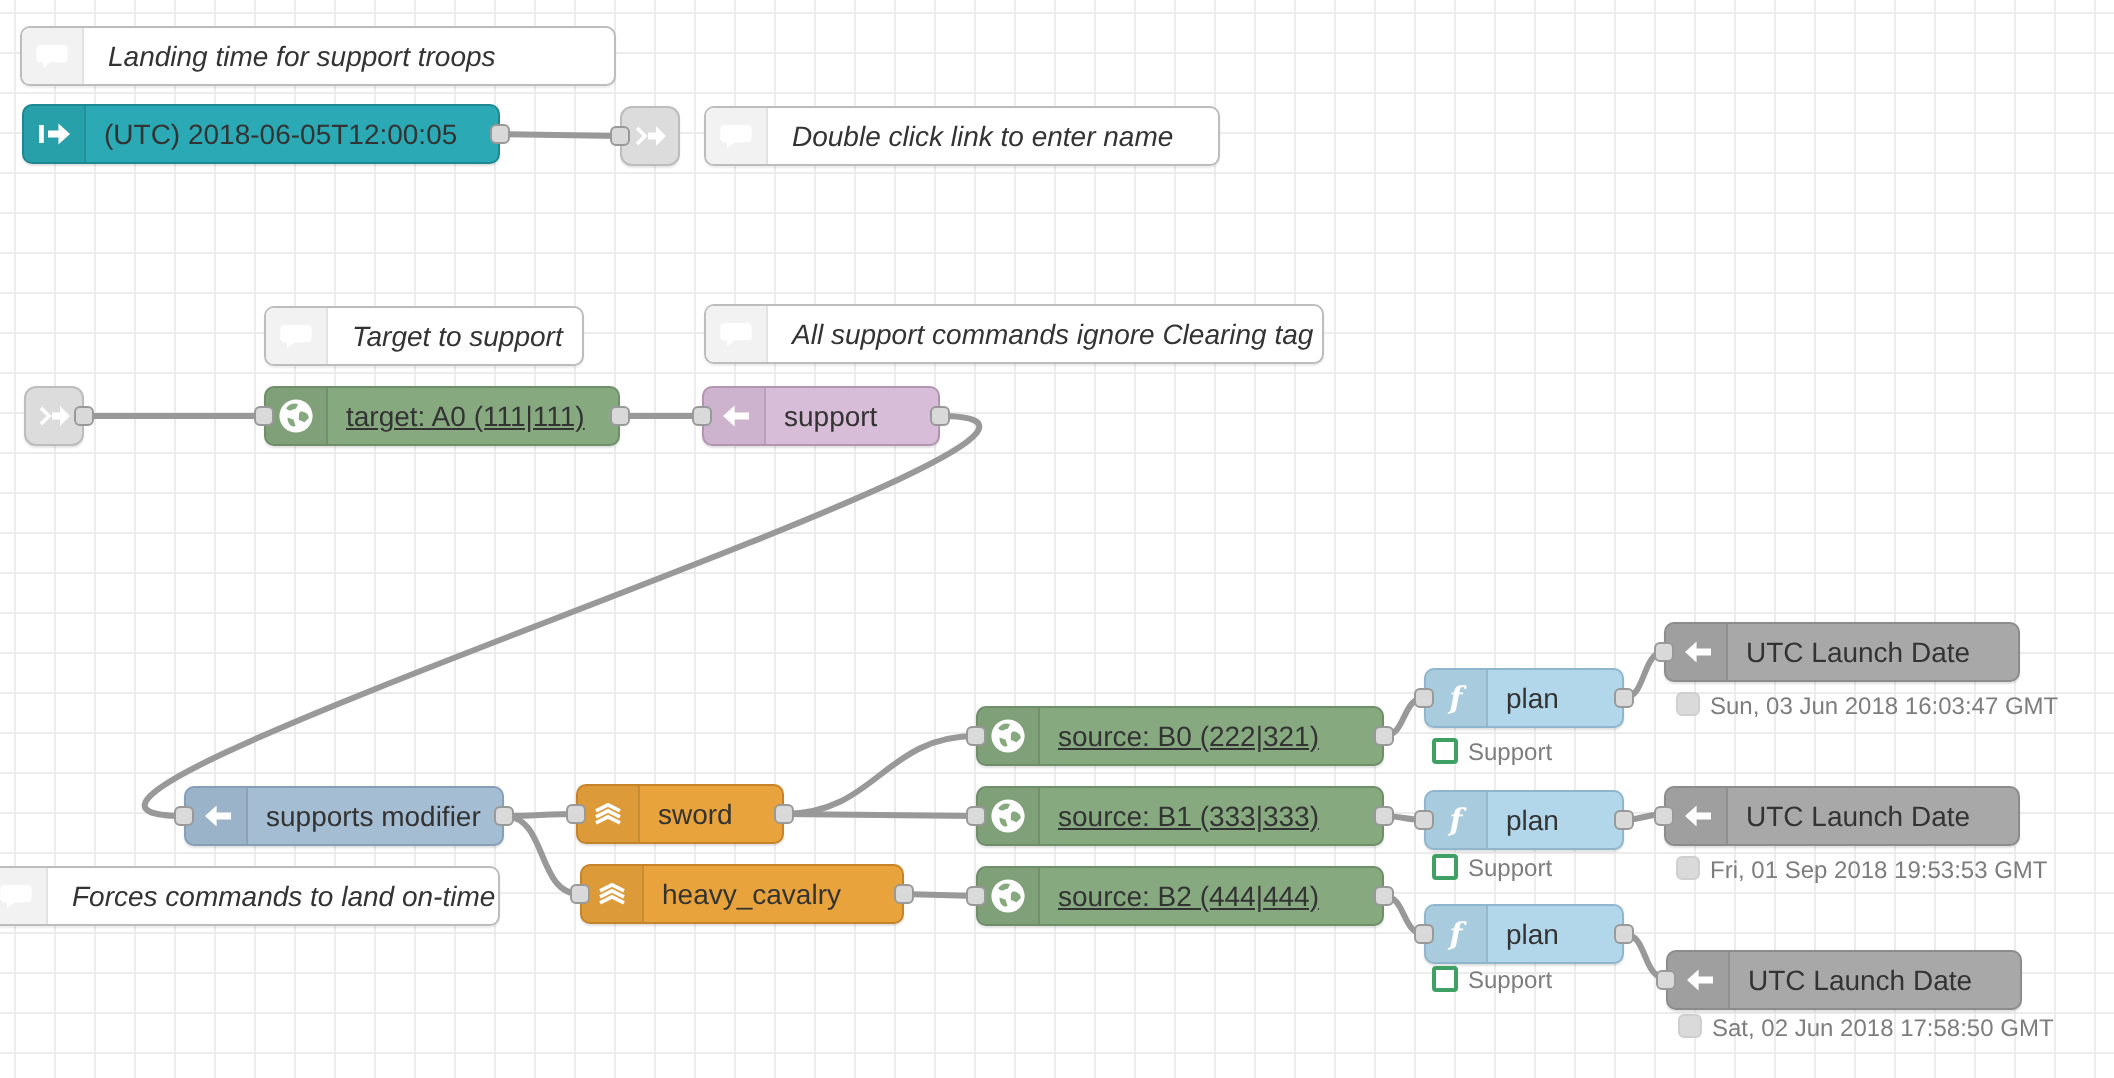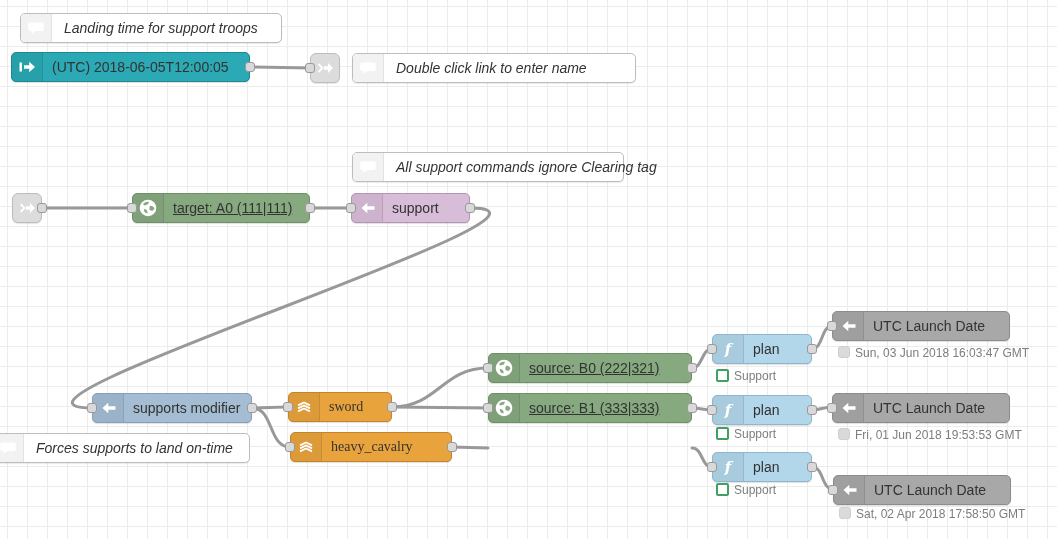--- a/index.html
+++ b/index.html
@@ -19,21 +19,21 @@
   .node .label{padding:0 10px 0 9px;}
   .port{position:absolute;width:10px;height:10px;background:#d9d9d9;border:1px solid #999;
     border-radius:3px;top:50%;transform:translateY(-50%);box-sizing:border-box;z-index:3;}
   .port.in{left:-6px;}
   .port.out{right:-6px;}
 
   .teal{background:#2BA9B4;border-color:#1D8891;}
   .green{background:#87A980;border-color:#6E8F67;text-decoration:underline;}
   .purple{background:#D8BDD8;border-color:#B295B2;}
   .bluegray{background:#A4BDD3;border-color:#849FB6;}
-  .orange{background:#E9A33C;border-color:#C68329;font-family:Liberation Serif, serif;}
+  .orange{background:#E9A33C;border-color:#C68329;}
   .lightblue{background:#B2D7EA;border-color:#8FB6CC;}
   .graynode{background:#A8A8A8;border-color:#8C8C8C;}
 
   .comment{position:absolute;height:30px;border-radius:5px;display:flex;align-items:center;
     box-sizing:border-box;background:#fff;border:1px solid #bdbdbd;z-index:2;
     box-shadow:0 1px 1px rgba(0,0,0,0.08);font-size:14px;font-style:italic;color:#333;white-space:nowrap;}
   .comment .icon-region{width:30px;align-self:stretch;flex:0 0 30px;display:flex;align-items:center;
     justify-content:center;background:#f2f2f2;border-right:1px solid #e2e2e2;border-radius:4px 0 0 4px;}
   .comment .label{padding:0 12px;}
 
@@ -62,21 +62,21 @@
     <path class="wire" d="M392 407 L488 408"></path>
     <path class="wire" d="M452 447 L488 448"></path>
     <path class="wire" d="M692 368 C703 368 701 349 712 349"></path>
     <path class="wire" d="M692 408 C700 408 704 410 712 410"></path>
     <path class="wire" d="M692 448 C703 448 701 467 712 467"></path>
     <path class="wire" d="M812 349 C823 349 821 326 832 326"></path>
     <path class="wire" d="M812 410 C820 410 824 407 832 407"></path>
     <path class="wire" d="M812 467 C824 467 821 489 833 489"></path>
   </svg>
 
-  <div class="comment" style="left:20px;top:13px;width:262px">
+  <div class="comment" style="left:10px;top:13px;width:298px">
     <span class="icon-region">
       <svg width="20" height="20" viewBox="0 0 20 20">
           <path fill="#fff" d="M4 4.5h12a1.8 1.8 0 0 1 1.8 1.8v5a1.8 1.8 0 0 1-1.8 1.8H9.5L5.5 16v-2.9H4a1.8 1.8 0 0 1-1.8-1.8v-5A1.8 1.8 0 0 1 4 4.5z"></path>
         </svg>
     </span>
     <span class="label">Landing time for support troops</span>
   </div>
 
   <div class="node teal" style="left:11px;top:52px;width:239px">
     <span class="icon-region">
@@ -89,31 +89,39 @@
   </div>
 
   <div class="linknode" style="left:310px;top:53px">
     <svg width="20" height="20" viewBox="0 0 20 20">
         <path d="M3.5 6 L7.5 10 L3.5 14" stroke="#fff" stroke-width="1.8" fill="none"></path>
         <path fill="#fff" d="M9 8.2h4V5l5 5-5 5v-3.2H9z"></path>
       </svg>
     <span class="port in"></span>
   </div>
 
-  <div class="comment" style="left:352px;top:53px;width:284px">
+  <div class="comment" style="left:352px;top:53px;width:258px">
     <span class="icon-region">
       <svg width="20" height="20" viewBox="0 0 20 20">
           <path fill="#fff" d="M4 4.5h12a1.8 1.8 0 0 1 1.8 1.8v5a1.8 1.8 0 0 1-1.8 1.8H9.5L5.5 16v-2.9H4a1.8 1.8 0 0 1-1.8-1.8v-5A1.8 1.8 0 0 1 4 4.5z"></path>
         </svg>
     </span>
     <span class="label">Double click link to enter name</span>
   </div>
 
-
-  <div class="comment" style="left:352px;top:152px;width:272px">
+  <div class="comment" style="left:132px;top:153px;width:160px">
+    <span class="icon-region">
+      <svg width="20" height="20" viewBox="0 0 20 20">
+          <path fill="#fff" d="M4 4.5h12a1.8 1.8 0 0 1 1.8 1.8v5a1.8 1.8 0 0 1-1.8 1.8H9.5L5.5 16v-2.9H4a1.8 1.8 0 0 1-1.8-1.8v-5A1.8 1.8 0 0 1 4 4.5z"></path>
+        </svg>
+    </span>
+    <span class="label">Target to support</span>
+  </div>
+
+  <div class="comment" style="left:352px;top:152px;width:310px">
     <span class="icon-region">
       <svg width="20" height="20" viewBox="0 0 20 20">
           <path fill="#fff" d="M4 4.5h12a1.8 1.8 0 0 1 1.8 1.8v5a1.8 1.8 0 0 1-1.8 1.8H9.5L5.5 16v-2.9H4a1.8 1.8 0 0 1-1.8-1.8v-5A1.8 1.8 0 0 1 4 4.5z"></path>
         </svg>
     </span>
     <span class="label">All support commands ignore Clearing tag</span>
   </div>
 
   <div class="linknode" style="left:12px;top:193px">
     <svg width="20" height="20" viewBox="0 0 20 20">
@@ -156,21 +164,21 @@
     <span class="port in"></span>
     <span class="port out"></span>
   </div>
 
   <div class="comment" style="left:-8px;top:433px;width:258px">
     <span class="icon-region">
       <svg width="20" height="20" viewBox="0 0 20 20">
           <path fill="#fff" d="M4 4.5h12a1.8 1.8 0 0 1 1.8 1.8v5a1.8 1.8 0 0 1-1.8 1.8H9.5L5.5 16v-2.9H4a1.8 1.8 0 0 1-1.8-1.8v-5A1.8 1.8 0 0 1 4 4.5z"></path>
         </svg>
     </span>
-    <span class="label">Forces supports to land on-time</span>
+    <span class="label">Forces commands to land on-time</span>
   </div>
 
   <div class="node orange" style="left:288px;top:392px;width:104px">
     <span class="icon-region">
       <svg width="20" height="20" viewBox="0 0 20 20">
           <g stroke="#fff" stroke-width="1.8" fill="none">
             <path d="M4 8.4 L10 5.4 L16 8.4"></path>
             <path d="M4 11.4 L10 8.4 L16 11.4"></path>
             <path d="M4 14.4 L10 11.4 L16 14.4"></path>
           </g>
@@ -213,20 +221,31 @@
       <svg width="20" height="20" viewBox="0 0 20 20">
           <circle cx="10" cy="10" r="8.3" fill="#fff"></circle>
           <path fill="#87A980" d="M5 6.2c1.2-2 4-3.1 6-2.1l-1 2.2-3.2 1.1z M12.2 7.8c2.2-.1 4.3 1.2 4.2 3.3l-2.2 2-2.8-1.2.1-3z M5.8 10.8l3 1.1 1 3.1c-2 .9-4.2-1.1-4-4.2z"></path>
         </svg>
     </span>
     <span class="label">source: B1 (333|333)</span>
     <span class="port in"></span>
     <span class="port out"></span>
   </div>
 
+  <div class="node green" style="left:488px;top:433px;width:204px">
+    <span class="icon-region">
+      <svg width="20" height="20" viewBox="0 0 20 20">
+          <circle cx="10" cy="10" r="8.3" fill="#fff"></circle>
+          <path fill="#87A980" d="M5 6.2c1.2-2 4-3.1 6-2.1l-1 2.2-3.2 1.1z M12.2 7.8c2.2-.1 4.3 1.2 4.2 3.3l-2.2 2-2.8-1.2.1-3z M5.8 10.8l3 1.1 1 3.1c-2 .9-4.2-1.1-4-4.2z"></path>
+        </svg>
+    </span>
+    <span class="label">source: B2 (444|444)</span>
+    <span class="port in"></span>
+    <span class="port out"></span>
+  </div>
 
   <div class="node lightblue" style="left:712px;top:334px;width:100px">
     <span class="icon-region">
       <svg width="20" height="20" viewBox="0 0 20 20">
           <text x="10" y="15" text-anchor="middle" font-family="DejaVu Serif, serif" font-style="italic" font-weight="bold" font-size="15" fill="#fff">f</text>
         </svg>
     </span>
     <span class="label">plan</span>
     <span class="port in"></span>
     <span class="port out"></span>
@@ -284,30 +303,30 @@
     <span class="icon-region">
       <svg width="20" height="20" viewBox="0 0 20 20">
           <path fill="#fff" d="M17.5 8.2h-7.2V4.8L4.5 10l5.8 5.2v-3.4h7.2z"></path>
         </svg>
     </span>
     <span class="label">UTC Launch Date</span>
     <span class="port in"></span>
   </div>
   <div class="status" style="left:838px;top:428px">
     <span class="dot"></span>
-    <span>Fri, 01 Jun 2018 19:53:53 GMT</span>
+    <span>Fri, 01 Sep 2018 19:53:53 GMT</span>
   </div>
 
   <div class="node graynode" style="left:833px;top:475px;width:178px">
     <span class="icon-region">
       <svg width="20" height="20" viewBox="0 0 20 20">
           <path fill="#fff" d="M17.5 8.2h-7.2V4.8L4.5 10l5.8 5.2v-3.4h7.2z"></path>
         </svg>
     </span>
     <span class="label">UTC Launch Date</span>
     <span class="port in"></span>
   </div>
   <div class="status" style="left:839px;top:507px">
     <span class="dot"></span>
-    <span>Sat, 02 Apr 2018 17:58:50 GMT</span>
+    <span>Sat, 02 Jun 2018 17:58:50 GMT</span>
   </div>
 
 </div>
 
 </body></html>

